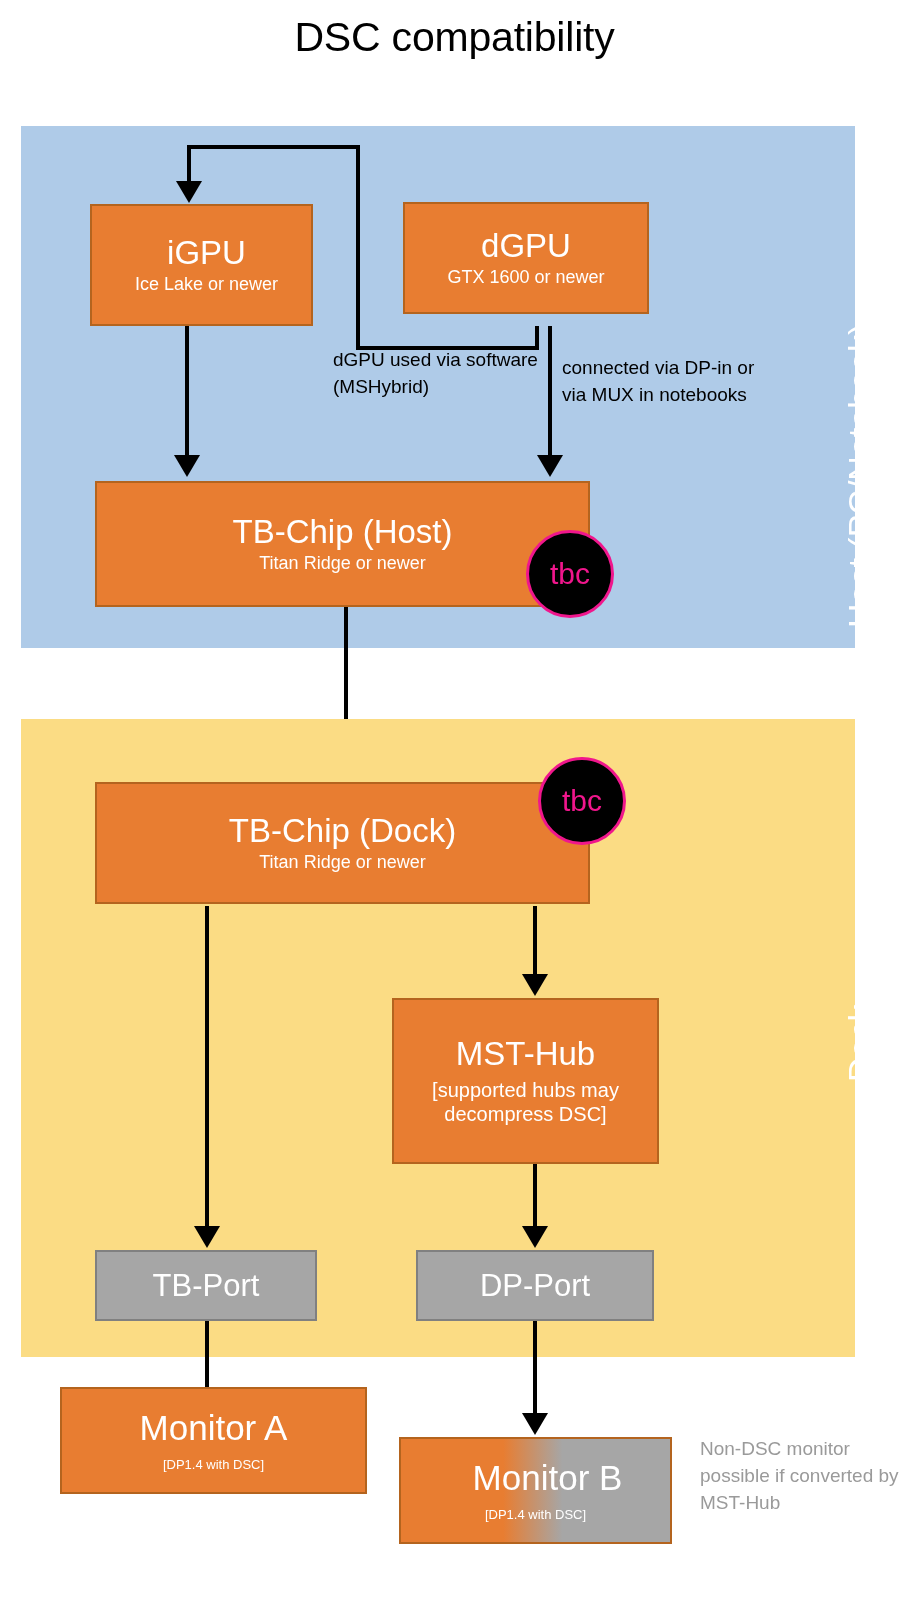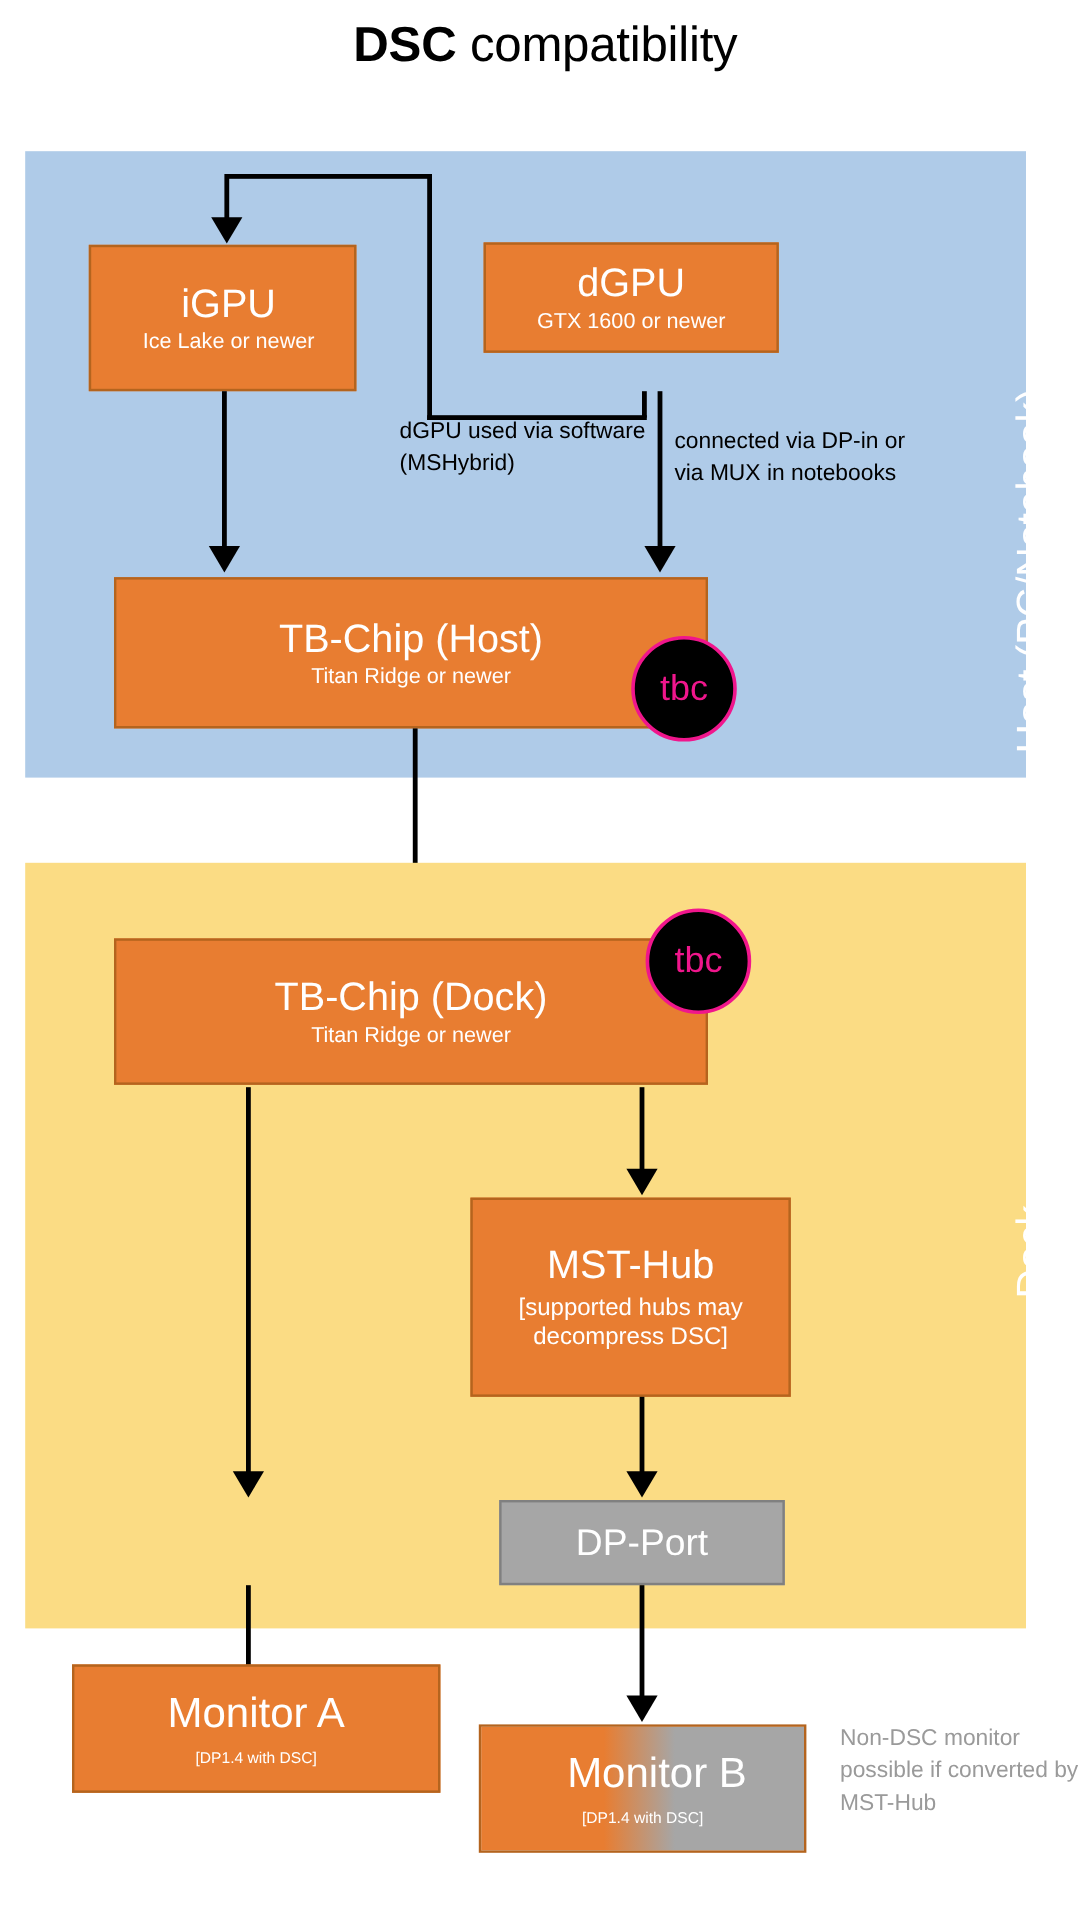--- a/index.html
+++ b/index.html
@@ -25,21 +25,21 @@
   .title {
     position: absolute;
     left: 0; top: 14px;
     width: 909px;
     text-align: center;
     font-size: 41px;
     color: #000000;
     letter-spacing: -0.2px;
     white-space: nowrap;
   }
-  .title .bold { font-weight: bold; }
+  .title .bold { font-weight: normal; }
 
   
   .panel {
     position: absolute;
     box-sizing: border-box;
   }
   .panel-host {
     left: 21px; top: 126px;
     width: 834px; height: 522px;
     background: #AFCBE8;
@@ -90,22 +90,22 @@
     display: block;
     margin-top: 4px;
   }
   .box-port {
     border: 2px solid #808080;
     background: #A6A6A6;
   }
   .box-port .main { font-size: 31px; }
 
   
-  #box-igpu   { left: 74px;  top: 204px;  width: 223px; height: 122px; padding-left: 10px; }
-  #box-dgpu   { left: 403px; top: 202px;  width: 246px; height: 92px; }
+  #box-igpu   { left: 90px;  top: 204px;  width: 223px; height: 122px; padding-left: 10px; }
+  #box-dgpu   { left: 403px; top: 202px;  width: 246px; height: 112px; }
   #box-tbhost { left: 95px;  top: 481px;  width: 495px; height: 126px; }
   #box-tbdock { left: 95px;  top: 782px;  width: 495px; height: 122px; }
   #box-msthub { left: 392px; top: 998px;  width: 267px; height: 166px; }
   #box-tbport { left: 95px;  top: 1250px; width: 222px; height: 71px; }
   #box-dpport { left: 416px; top: 1250px; width: 238px; height: 71px; }
   #box-mona   { left: 60px;  top: 1387px; width: 307px; height: 107px; }
   #box-monb   { left: 399px; top: 1437px; width: 273px; height: 107px;
                 background: linear-gradient(to right, #E87D31 0%, #E87D31 38%, #A6A6A6 60%, #A6A6A6 100%); }
   #box-monb .main { margin-left: 24px; }
   #box-mona .main, #box-monb .main { font-size: 35px; }
@@ -228,20 +228,23 @@
   <div class="arrowhead" style="left:522px; top:974px;"></div>
 
   <div class="box" id="box-msthub">
     <span class="main">MST-Hub</span>
     <span class="sub">[supported hubs may decompress DSC]</span>
   </div>
 
   <div class="vline" style="left:533px; top:1164px; height:64px;"></div>
   <div class="arrowhead" style="left:522px; top:1226px;"></div>
 
+  <div class="box box-port" id="box-tbport">
+    <span class="main">TB-Port</span>
+  </div>
   <div class="box box-port" id="box-dpport">
     <span class="main">DP-Port</span>
   </div>
 
   <div class="vline" style="left:205px; top:1321px; height:95px;"></div>
   <div class="arrowhead" style="left:194px; top:1413px;"></div>
 
   <div class="vline" style="left:533px; top:1321px; height:95px;"></div>
   <div class="arrowhead" style="left:522px; top:1413px;"></div>
 

